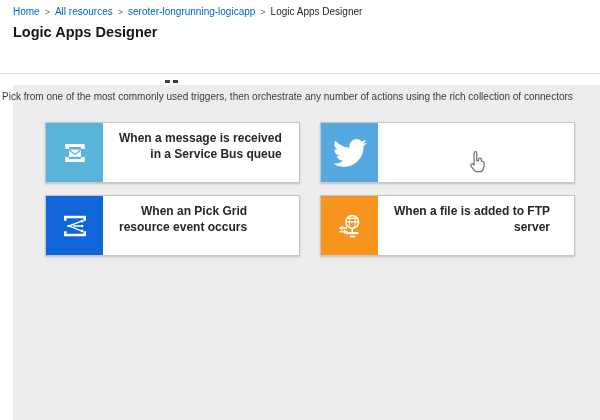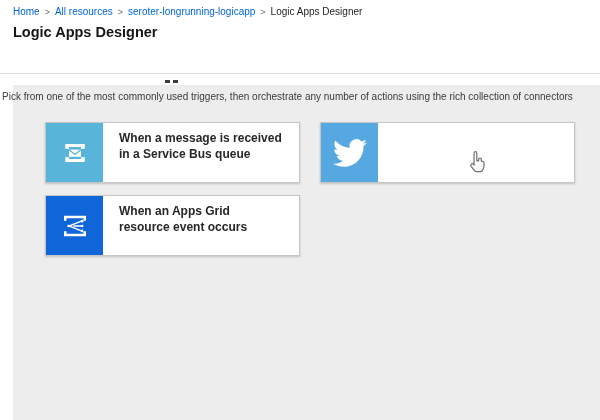--- a/index.html
+++ b/index.html
@@ -18,21 +18,21 @@
   
   .divider{position:absolute;left:0;top:73px;width:600px;height:1px;background:#dcdcdc;}
   
   .panel{position:absolute;left:13px;top:85px;width:587px;height:335px;background:#ededed;}
   .intro{position:absolute;left:2px;top:91px;font-size:10px;color:#3b3b3b;white-space:nowrap;}
   
   .frag{position:absolute;left:165px;top:80px;height:3px;}
   .frag i{display:inline-block;width:5px;height:3px;background:#3c3c3c;margin-right:3px;vertical-align:top;}
   
   .cards{position:absolute;left:45px;top:122px;width:530px;display:grid;
-    grid-template-columns:1fr 1fr;column-gap:20px;row-gap:12px;}
+    grid-template-columns:1fr 1fr;column-gap:20px;row-gap:12px;text-align:right;}
   .card{height:59px;background:#ffffff;border:1px solid #c6c6c6;
     box-shadow:0 1px 2px rgba(0,0,0,.2);display:flex;cursor:pointer;overflow:hidden;}
   .card-icon{width:57px;flex:0 0 57px;display:flex;align-items:center;justify-content:center;}
   .card-label{padding:7px 4px 0 16px;font-weight:bold;font-size:12px;line-height:16px;
     color:#272727;white-space:pre;}
   
   .cursor{position:absolute;left:464px;top:149px;width:26px;height:26px;pointer-events:none;}
 </style>
 </head>
 <body>
@@ -81,25 +81,43 @@
       <svg width="36" height="36" viewBox="0 0 48 48" fill="none" stroke="#fff">
         <path d="M11 17 V12 H37 V17" stroke-width="3.4"></path>
         <path d="M11 31 V36 H37 V31" stroke-width="3.4"></path>
         <path d="M32.5 17.5 L16 24 L32.5 30.5 M22 24 H32.5" stroke-width="1.8"></path>
         <circle cx="33.5" cy="17.5" r="1.8" fill="#fff" stroke="none"></circle>
         <circle cx="33.5" cy="24" r="1.8" fill="#fff" stroke="none"></circle>
         <circle cx="33.5" cy="30.5" r="1.8" fill="#fff" stroke="none"></circle>
         <circle cx="15.5" cy="24" r="1.8" fill="#fff" stroke="none"></circle>
       </svg>
     </div>
-    <div class="card-label">When an Apps Grid
+    <div class="card-label">When an Pick Grid
 resource event occurs</div>
   </div>
 
 
 
 
+  <div class="card">
+    <div class="card-icon" style="background: rgb(247, 148, 29); color: rgb(247, 148, 29);">
+      <svg width="36" height="36" viewBox="0 0 48 48" fill="none" stroke="#fff">
+        <circle cx="27" cy="18.5" r="8.5" stroke-width="2"></circle>
+        <ellipse cx="27" cy="18.5" rx="4" ry="8.5" stroke-width="1.4"></ellipse>
+        <path d="M18.5 18.5 H35.5 M20 13.8 H34" stroke-width="1.4"></path>
+        <path d="M13 26.5 H20" stroke-width="2.2"></path>
+        <polygon points="14,23.5 8.5,26.5 14,29.5" fill="#fff" stroke="none"></polygon>
+        <path d="M10 31.5 H17" stroke-width="2.2"></path>
+        <polygon points="16,28.5 21.5,31.5 16,34.5" fill="#fff" stroke="none"></polygon>
+        <path d="M27 27 V32" stroke-width="2"></path>
+        <rect x="19" y="32" width="16" height="3" fill="#fff" stroke="none"></rect>
+        <rect x="24" y="37" width="7" height="2" fill="#fff" stroke="none"></rect>
+      </svg>
+    </div>
+    <div class="card-label">When a file is added to FTP
+server</div>
+  </div>
 
 </div>
 
 <svg class="cursor" viewBox="0 0 24 24">
   <path fill="#fbfbfb" stroke="#6e6e6e" stroke-width="1.1" stroke-linejoin="round" d="M10.3 2.3c.9 0 1.5.7 1.5 1.6v6.8l1.6.2v-1c0-.8.6-1.4 1.35-1.4.7 0 1.3.6 1.3 1.4v1.4l1.2.15c.7.1 1.25.7 1.25 1.4v2.6c0 .5-.07.9-.2 1.3l-1 2.7c-.3.8-1.05 1.35-1.9 1.35h-4c-.65 0-1.25-.3-1.65-.8l-3.2-4c-.5-.6-.4-1.5.2-2 .6-.5 1.5-.4 2 .2l.55.7V3.9c0-.9.65-1.6 1.5-1.6z"></path>
 </svg>
 
 </body></html>

